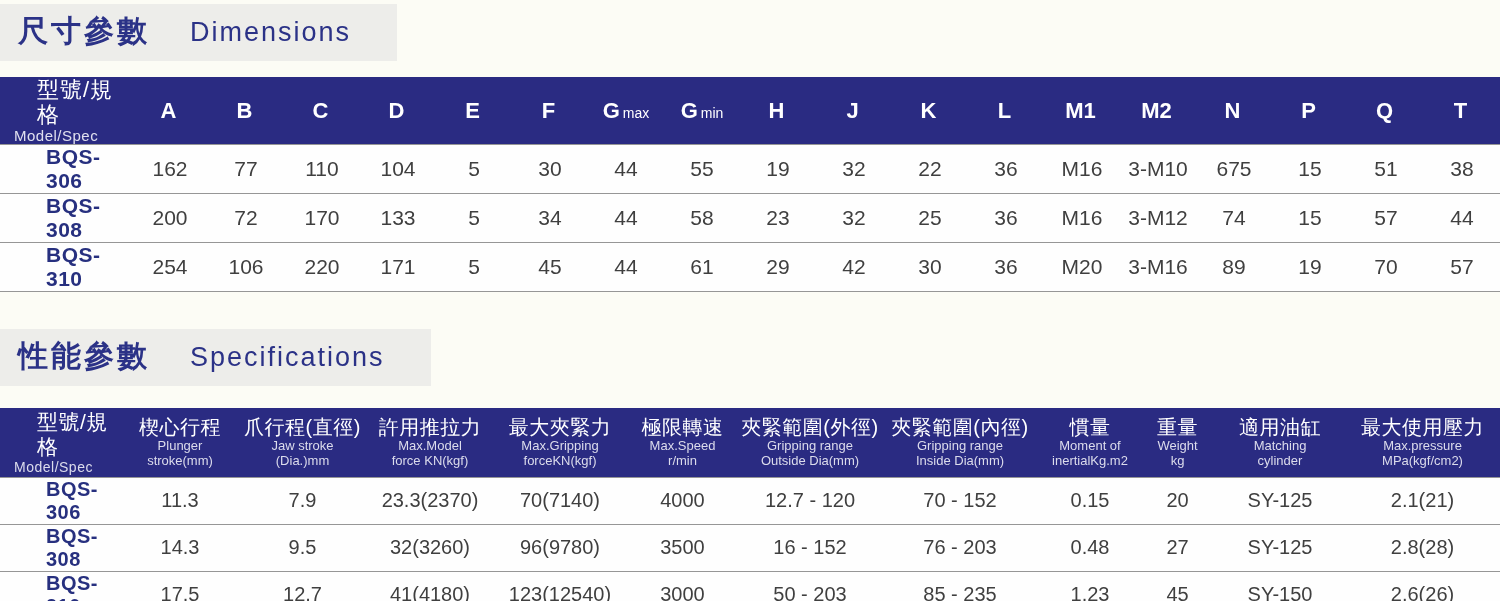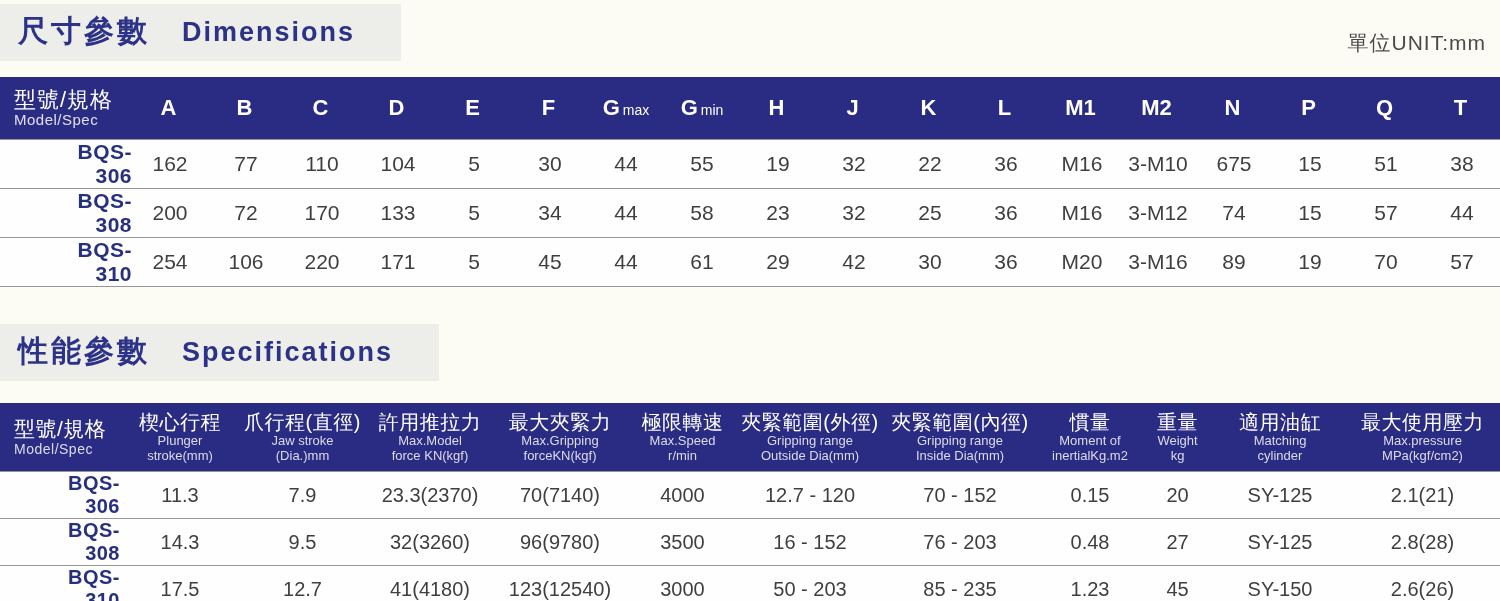--- a/index.html
+++ b/index.html
@@ -15,46 +15,46 @@
   .top-row {
     display: flex;
     justify-content: space-between;
     align-items: flex-end;
     padding: 4px 14px 0 0;
   }
   .section-title {
     background: #ededea;
     display: inline-flex;
     align-items: baseline;
-    gap: 32px;
+    gap: 40px;
     padding: 7px 46px 9px 18px;
     width: fit-content;
   }
   .st-zh { font-size: 30px; color: #2b3287; font-weight: 600; letter-spacing: 3px; }
-  .st-en { font-size: 27px; color: #2b3287; font-weight: 700; letter-spacing: 2px; }
+  .st-en { font-size: 27px; color: #2b3287; font-weight: 400; letter-spacing: 2px; }
   .unit-label { font-size: 21px; color: #4a4a4a; padding-bottom: 4px; letter-spacing: 1px; }
 
   
   table { border-collapse: collapse; table-layout: fixed; width: 1500px; background: #ffffff; }
   thead th { background: #2a2b82; color: #ffffff; vertical-align: middle; }
   tbody tr { height: 47px; border-bottom: 1.5px solid #969696; background: #fefefe; }
   tbody tr:first-child { border-top: 1.5px solid #969696; }
   td { text-align: center; font-size: 21px; color: #3f3f3f; vertical-align: middle; }
   td.model {
-    text-align: right; padding-left: 46px;
+    text-align: left; padding-left: 46px;
     color: #27307f; font-weight: 600; letter-spacing: 0.5px; margin-top: 24px;
   }
 
   
   .t1 { margin-top: 16px; }
   .t1 thead tr { height: 62px; }
   .t1 thead th { font-size: 22px; font-weight: 600; text-align: center; }
   .t1 .sub { font-size: 14px; font-weight: 400; margin-left: 3px; }
   .model-th { text-align: left !important; padding-left: 14px; }
-  .model-th .zh { font-size: 22px; font-weight: 500; letter-spacing: 1px; line-height: 1.15; }
+  .model-th .zh { font-size: 22px; font-weight: 500; letter-spacing: 1px; line-height: 1.15; margin-left: 23px; }
   .model-th .en { font-size: 15px; font-weight: 400; color: #e0e0ef; letter-spacing: 0.5px; line-height: 1.1; }
 
   
   .title2 { margin-top: 37px; }
 
   
   .t2 { margin-top: 22px; }
   .t2 thead tr { height: 69px; }
   .t2 thead th { text-align: center; }
   .t2 .zh { font-size: 20px; font-weight: 500; letter-spacing: 0.5px; line-height: 1.2; }
@@ -66,21 +66,20 @@
 </head>
 <body>
 
 
 
 <div class="top-row">
   <div class="section-title">
     <span class="st-zh">尺寸參數</span>
     <span class="st-en">Dimensions</span>
   </div>
-  <div class="unit-label">單位UNIT:mm</div>
 </div>
 
 <table class="t1">
   <colgroup>
     <col style="width:132px">
     <col span="18" style="width:76px">
   </colgroup>
   <thead>
     <tr>
       <th class="model-th">

